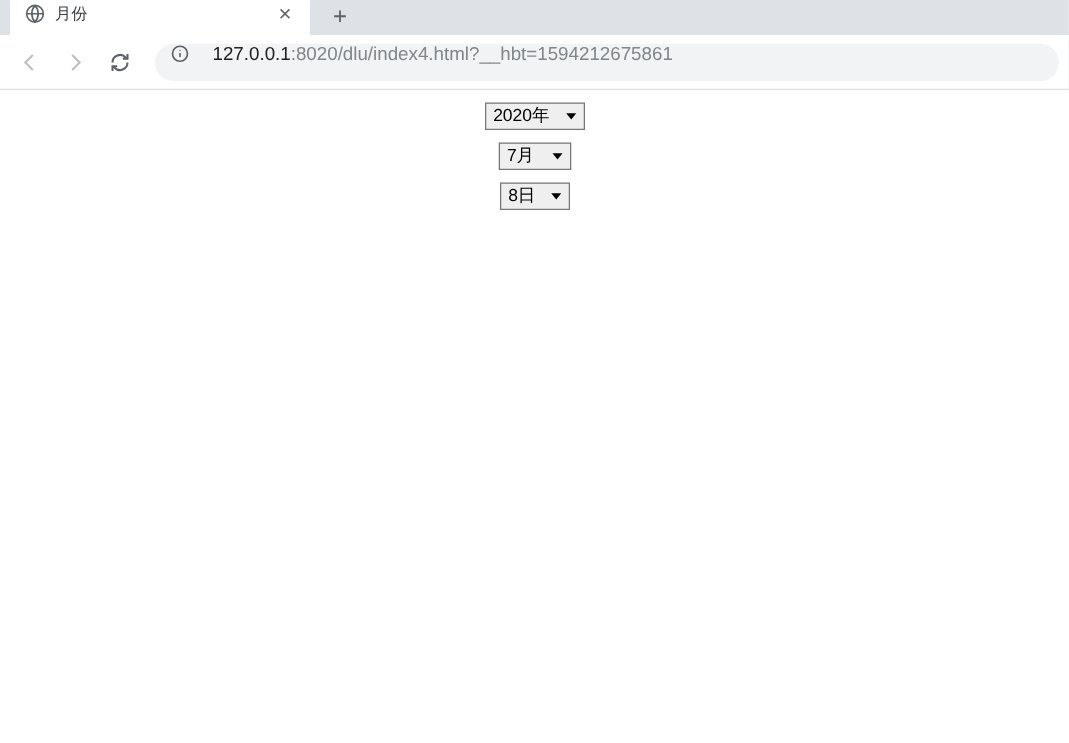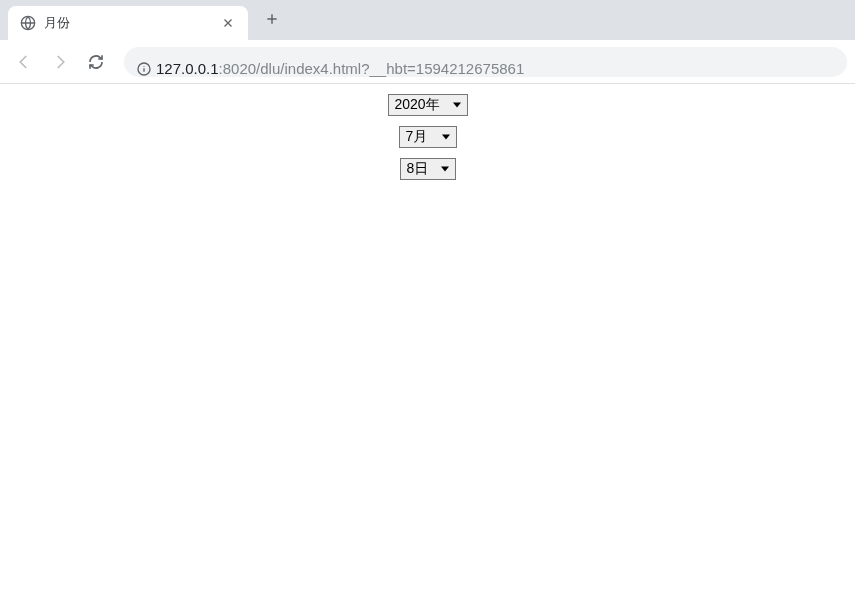--- a/index.html
+++ b/index.html
@@ -9,21 +9,21 @@
       width: 855px;
       height: 594px;
       background: #fff;
       overflow: hidden;
     }
     
     .chrome { background: #dee1e6; }
     .tab-strip {
       display: flex;
       align-items: flex-end;
-      height: 40px;
+      height: 28px;
       padding-left: 8px;
       background: #dee1e6;
     }
     .tab {
       display: flex;
       align-items: center;
       height: 34px;
       min-width: 240px;
       max-width: 260px;
       padding: 0 12px;
@@ -81,23 +81,23 @@
       cursor: pointer;
     }
     .nav-btn.disabled { color: #bdbdbd; cursor: default; }
     .omnibox {
       flex: 1;
       height: 30px;
       margin-left: 8px;
       background: #f1f3f4;
       border-radius: 15px;
       display: flex;
-      align-items: flex-end;
+      align-items: flex-start;
       padding: 0 12px;
-      gap: 4px;
+      gap: 18px;
       color: #5f6368;
     }
     .omnibox .info-icon {
       width: 16px; height: 16px;
       flex-shrink: 0;
     }
     .omnibox .url {
       font-size: 15px;
       color: #202124;
       white-space: nowrap;

